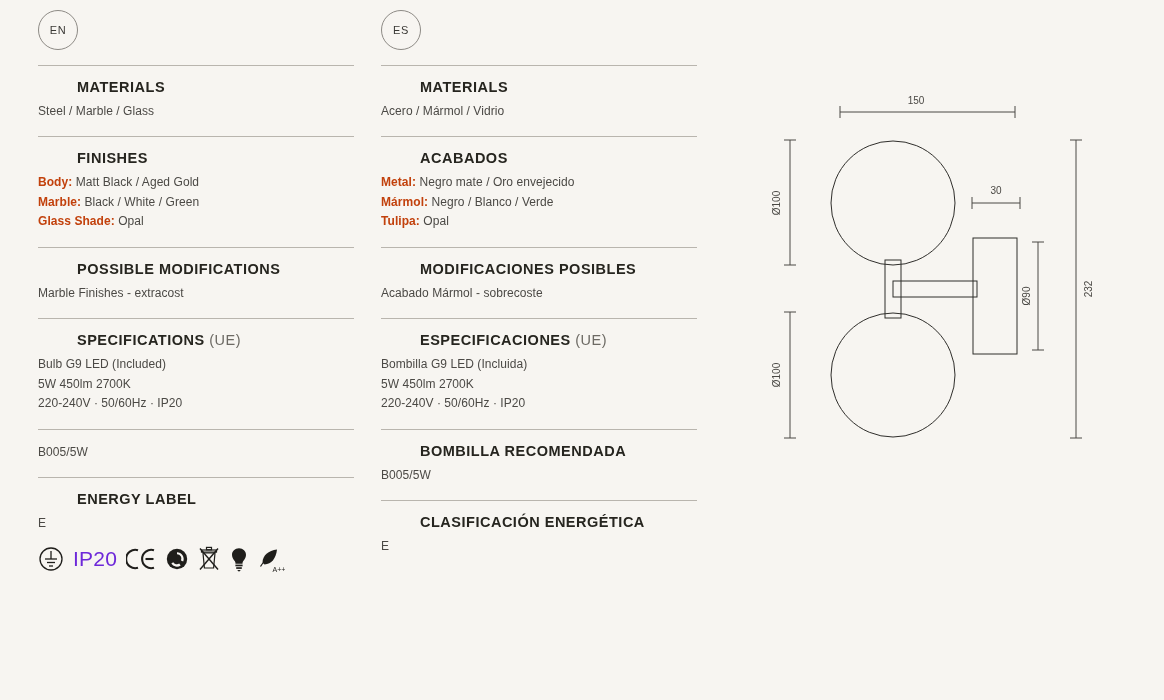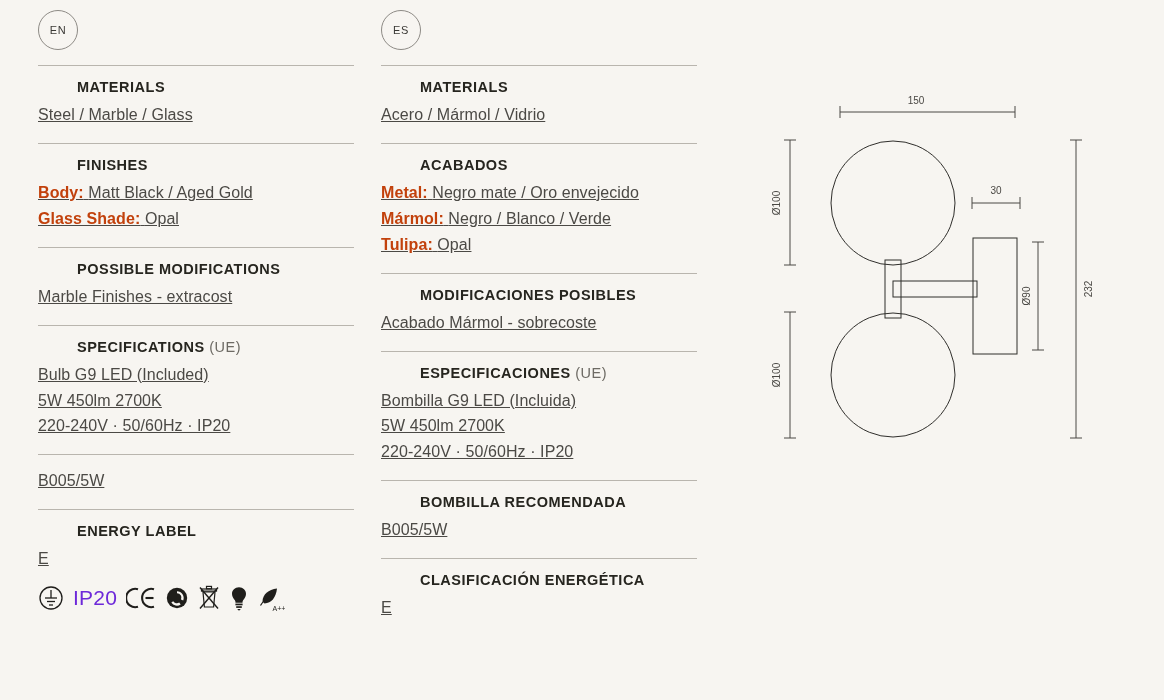--- a/index.html
+++ b/index.html
@@ -56,25 +56,24 @@
     letter-spacing: 0.035em;
     color: #26251f;
     margin-bottom: 7px;
     margin-left: 39px;
   }
   .block-title .sub {
     font-weight: normal;
     color: #6d6a64;
   }
   .line {
-    font-size: 16px;
+    font-size: 12px;
     line-height: 1.62;
     color: #4b4945;
     letter-spacing: 0.005em;
-    text-decoration: underline;
   }
   .line b {
     color: #c2410c;
     font-weight: bold;
   }
   .line .val { color: #4b4945; }
 
   
   .cert-row {
     display: flex;
@@ -110,20 +109,21 @@
     <div class="lang-badge">EN</div>
 
     <div class="block">
       <div class="block-title">MATERIALS</div>
       <div class="line"><span class="val">Steel / Marble / Glass</span></div>
     </div>
 
     <div class="block">
       <div class="block-title">FINISHES</div>
       <div class="line"><b>Body:</b> <span class="val">Matt Black / Aged Gold</span></div>
+      <div class="line"><b>Marble:</b> <span class="val">Black / White / Green</span></div>
       <div class="line"><b>Glass Shade:</b> <span class="val">Opal</span></div>
     </div>
 
     <div class="block">
       <div class="block-title">POSSIBLE MODIFICATIONS</div>
       <div class="line"><span class="val">Marble Finishes - extracost</span></div>
     </div>
 
     <div class="block">
       <div class="block-title"><span>SPECIFICATIONS</span> <span class="sub">(UE)</span></div>

